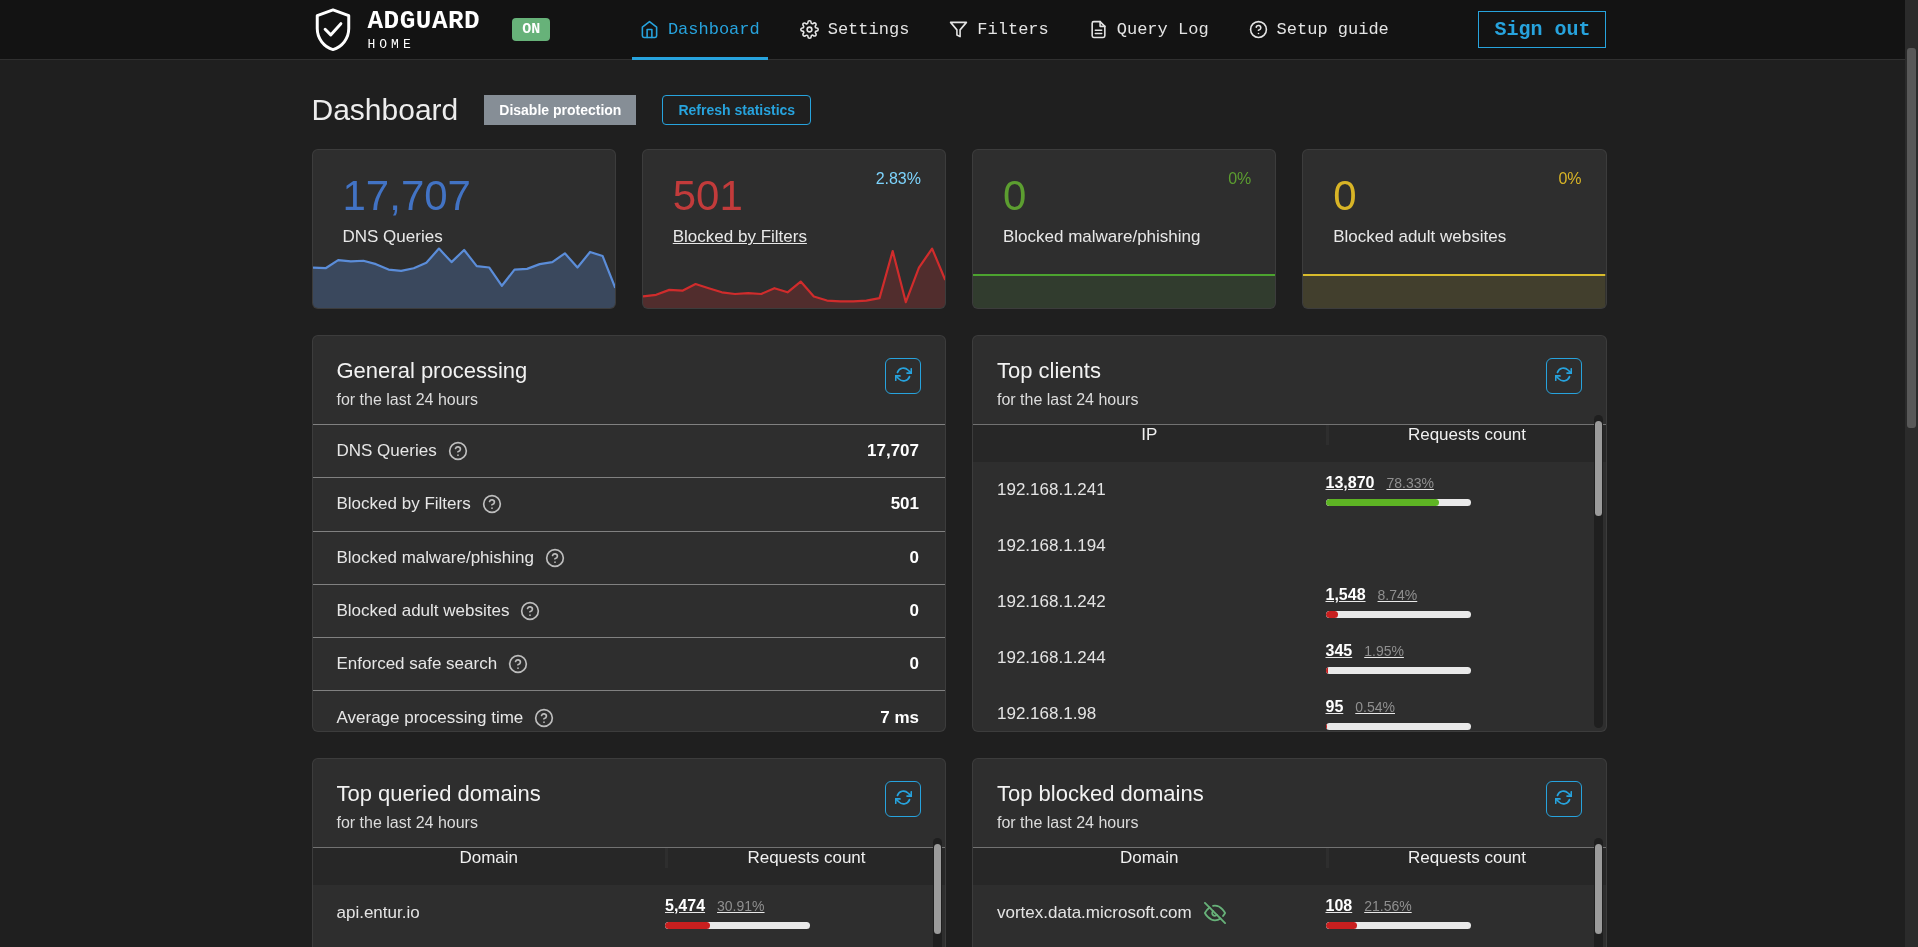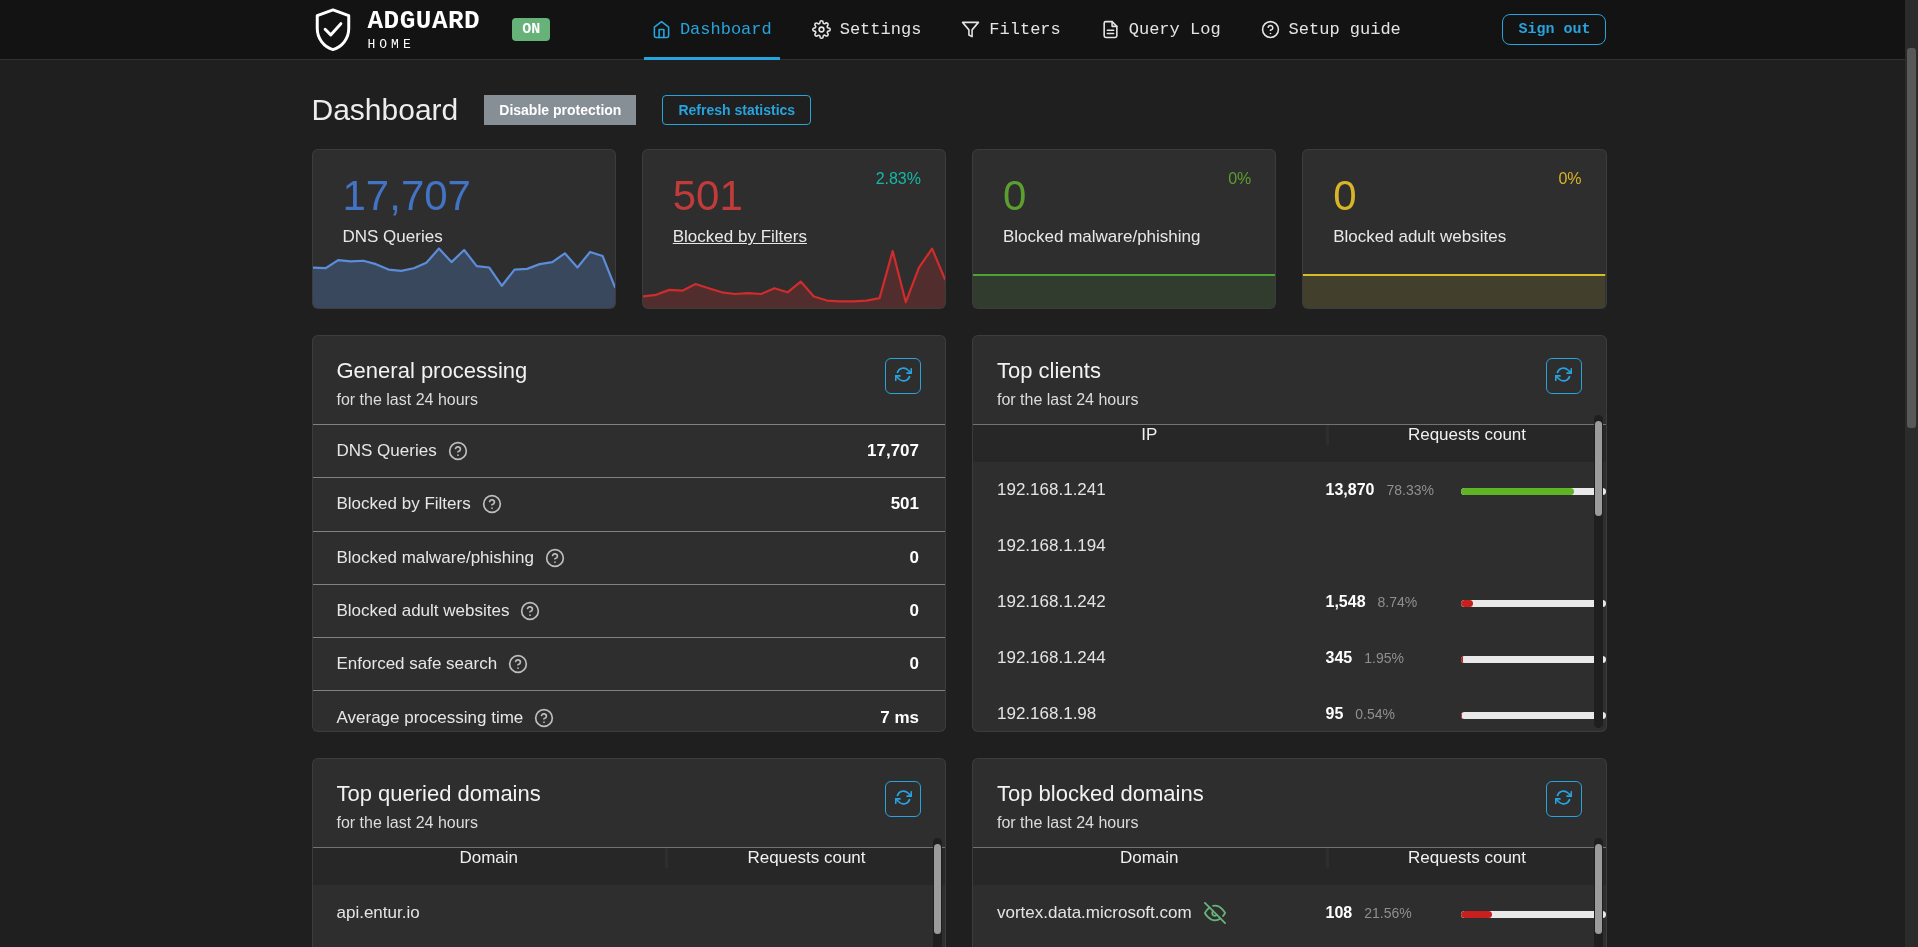--- a/index.html
+++ b/index.html
@@ -22,21 +22,21 @@
   .on-badge { background:#67b279; color:#fff; font-weight:bold; font-size:15px;
     padding:3px 10px; border-radius:4px; margin-left:18px; }
   .nav-items { display:flex; gap:40px; margin:0 auto; align-items:center; height:100%; }
   .nav-item { display:flex; gap:9px; align-items:center; font-size:17px; color:#e4e4e4;
     height:100%; position:relative; cursor:pointer; }
   .nav-item .nav-icon svg { width:19px; height:19px; display:block; }
   .nav-item.active { color:#27a3dd; }
   .nav-item.active::after { content:""; position:absolute; left:-8px; right:-8px; bottom:-1px;
     height:3px; background:#27a3dd; }
   .signout { border:1px solid #27a3dd; color:#27a3dd; background:transparent; font-weight:bold;
-    font-size:15px; padding:6px 15px; border-radius:8px; cursor:pointer;
+    font-size:20px; padding:6px 15px; border-radius:0; cursor:pointer;
     font-family:inherit;text-align:center; }
 
   
   .content { width:1295px; margin:0 auto; padding-top:33px; }
   .page-head { display:flex; align-items:center; gap:26px; }
   .page-title { font-size:30px; font-weight:400; color:#ededed; margin:0 0 0 0; }
   .btn-gray { background:#868e96; color:#fff; border:none; font-weight:bold; font-size:14px;
     padding:7px 15px; border-radius:0; cursor:pointer; font-family:inherit; }
   .btn-blue-outline { background:transparent; color:#27a3dd; border:1px solid #27a3dd;
     font-weight:bold; font-size:14px; padding:6px 15px; border-radius:4px; cursor:pointer;
@@ -78,21 +78,21 @@
     border-top:1px solid rgba(255,255,255,.35); font-size:17px; color:#f0f0f0; }
   .th { display:flex; align-items:center; justify-content:center; }
   .th-name { flex:1; }
   .th-count { width:280px; border-left:3px solid #2e2e2e; }
   .t-row { display:flex; align-items:center; height:56px; }
   .t-name { flex:1; padding-left:24px; font-size:17px; color:#e4e4e4;
     display:flex; align-items:center; gap:12px; }
   .t-name a { cursor:pointer; }
   .row-icon { display:inline-flex; color:#67b279; }
   .row-icon svg { width:22px; height:22px; }
-  .t-count { width:280px; display:flex; justify-content:space-between; }
+  .t-count { width:280px; display:flex; flex-direction:column; justify-content:flex-start;text-decoration:underline; }
   .count-line { display:flex; align-items:baseline; gap:12px; }
   .count { font-weight:bold; font-size:16px; color:#fff; }
   .pct { font-size:14px; color:#8f8f8f; }
   .bar { width:145px; height:7px; background:#e9e9e9; border-radius:4px; margin-top:7px;
     overflow:hidden; }
   .bar-fill { height:100%; border-radius:4px; }
 
   
   .inner-scroll { position:absolute; top:79px; bottom:3px; right:3px; width:9px;
     background:#1f1f1f; border-radius:5px; cursor:pointer; }
@@ -187,21 +187,21 @@
       <div class="stat-card">
         <div class="stat-percent" style="color:#4273c4"></div>
         <div class="stat-value" style="color:#4273c4">17,707</div>
         <div><a href="#" class="stat-label">DNS Queries</a></div>
         <svg class="stat-chart" viewBox="0 0 100 40" preserveAspectRatio="none">
           <polygon points="0,40 0.00,15.47 4.17,15.88 8.33,10.96 12.50,11.78 16.67,11.37 20.83,13.42 25.00,16.70 29.17,17.52 33.33,15.88 37.50,12.60 41.67,4.00 45.83,12.19 50.00,4.82 54.17,14.65 58.33,15.47 62.50,26.53 66.67,16.70 70.83,16.29 75.00,13.42 79.17,12.19 83.33,6.87 87.50,15.47 91.67,6.05 95.83,8.51 100.00,27.76 100,40" fill="rgba(91,141,217,0.28)"></polygon>
           <polyline points="0.00,15.47 4.17,15.88 8.33,10.96 12.50,11.78 16.67,11.37 20.83,13.42 25.00,16.70 29.17,17.52 33.33,15.88 37.50,12.60 41.67,4.00 45.83,12.19 50.00,4.82 54.17,14.65 58.33,15.47 62.50,26.53 66.67,16.70 70.83,16.29 75.00,13.42 79.17,12.19 83.33,6.87 87.50,15.47 91.67,6.05 95.83,8.51 100.00,27.76" fill="none" stroke="#5b8dd9" stroke-width="2.2" vector-effect="non-scaling-stroke" stroke-linejoin="round"></polyline>
         </svg>
       </div>
       <div class="stat-card">
-        <div class="stat-percent" style="color:#14b8a6">2.83%</div>
+        <div class="stat-percent" style="color:#7dd3fc">2.83%</div>
         <div class="stat-value" style="color:#c23b3b">501</div>
         <div><a href="#" class="stat-label u">Blocked by Filters</a></div>
         <svg class="stat-chart" viewBox="0 0 100 40" preserveAspectRatio="none">
           <polygon points="0,40 0.00,33.00 4.35,32.00 8.70,29.00 13.04,29.50 17.39,25.50 21.74,28.00 26.09,30.50 30.43,31.50 34.78,31.00 39.13,31.50 43.48,28.00 47.83,30.50 52.17,24.00 56.52,33.00 60.87,35.50 65.22,36.00 69.57,36.00 73.91,35.50 78.26,34.00 82.61,5.50 86.96,36.50 91.30,15.50 95.65,4.00 100.00,23.00 100,40" fill="rgba(208,44,44,0.22)"></polygon>
           <polyline points="0.00,33.00 4.35,32.00 8.70,29.00 13.04,29.50 17.39,25.50 21.74,28.00 26.09,30.50 30.43,31.50 34.78,31.00 39.13,31.50 43.48,28.00 47.83,30.50 52.17,24.00 56.52,33.00 60.87,35.50 65.22,36.00 69.57,36.00 73.91,35.50 78.26,34.00 82.61,5.50 86.96,36.50 91.30,15.50 95.65,4.00 100.00,23.00" fill="none" stroke="#d02c2c" stroke-width="2.2" vector-effect="non-scaling-stroke" stroke-linejoin="round"></polyline>
         </svg>
       </div>
       <div class="stat-card">
         <div class="stat-percent" style="color:#5c9e30">0%</div>
         <div class="stat-value" style="color:#5c9e30">0</div>
@@ -419,20 +419,29 @@
       </div>
       <div class="table-header">
         <div class="th th-name">Domain</div>
         <div class="th th-count">Requests count</div>
       </div>
       <div id="rows-top_queried">
           <div class="t-row">
             <div class="t-name">
               <a href="#">api.entur.io</a>
             </div>
+            <div class="t-count">
+              <div class="count-line">
+                <span class="count">5,474</span>
+                <span class="pct">30.91%</span>
+              </div>
+              <div class="bar">
+                <div class="bar-fill" style="width:30.91%;background:#c81f1f"></div>
+              </div>
+            </div>
           </div>
         </div>
       <div class="inner-scroll">
         <div class="inner-thumb" style="height:90px"></div>
       </div>
     </div>
 
     <div class="panel tall">
       <div class="panel-head">
         <div class="panel-title">Top blocked domains</div>

